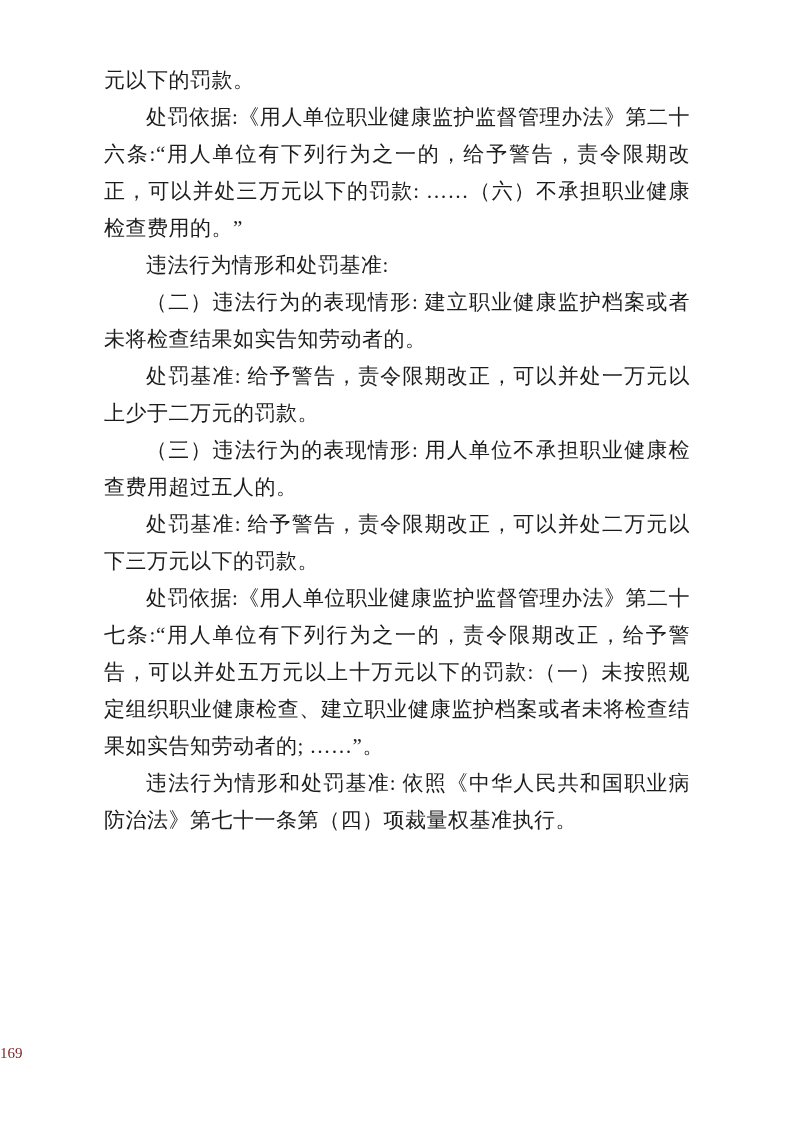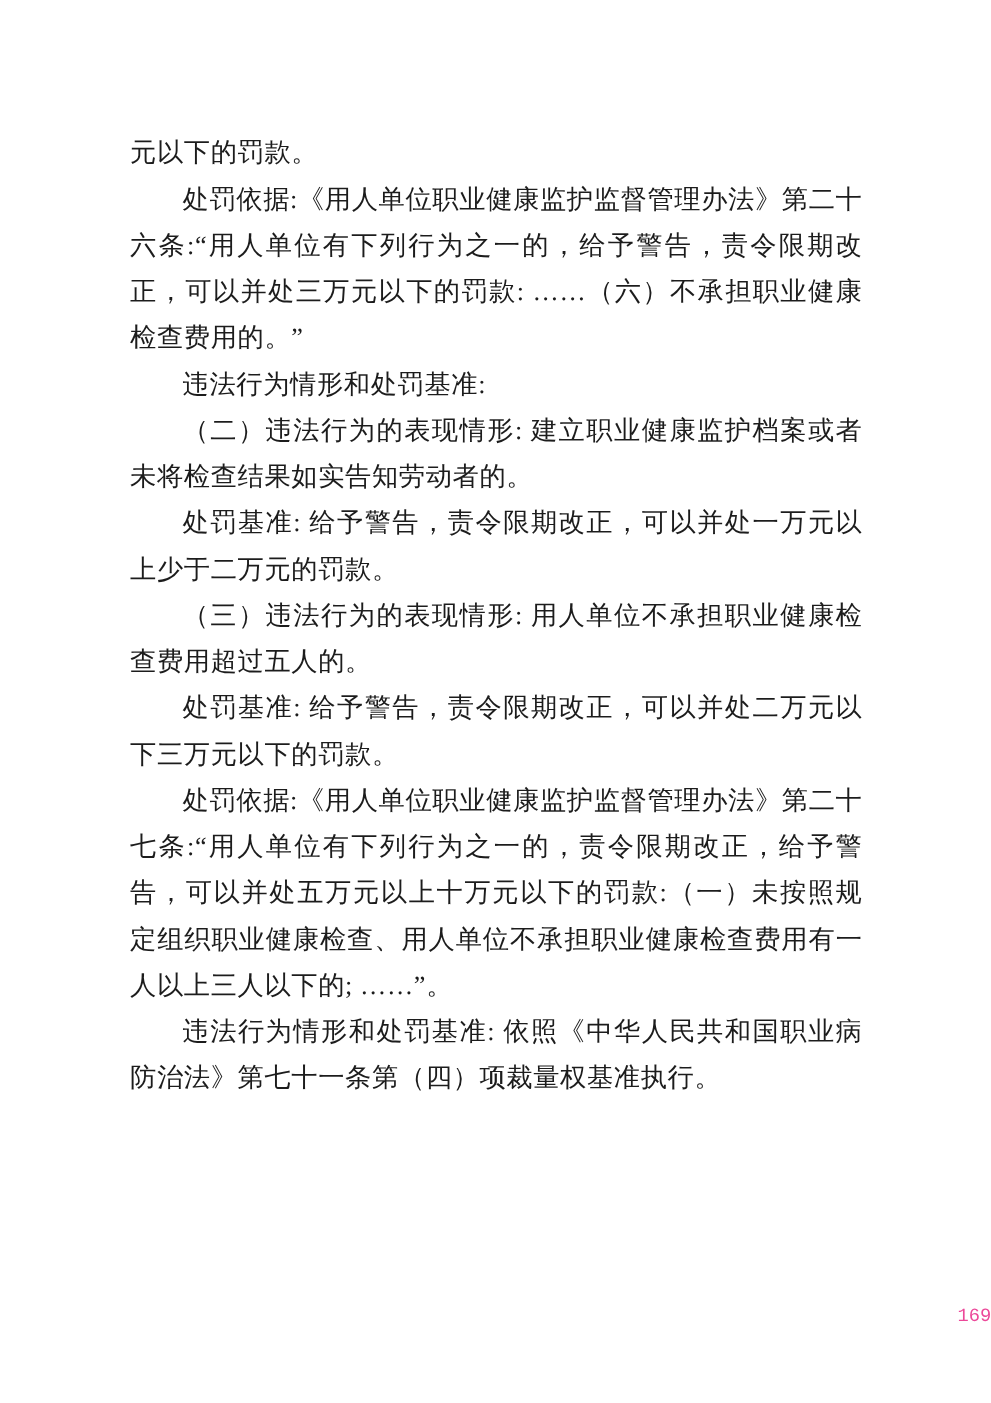--- a/index.html
+++ b/index.html
@@ -7,21 +7,21 @@
     padding: 0;
     background: #ffffff;
   }
   .page {
     position: relative;
     width: 793px;
     height: 1122px;
     margin: 0 auto;
     background: #ffffff;
     box-sizing: border-box;
-    padding: 104px 103px 0 104px;
+    padding: 62px 103px 0 104px;
     overflow: hidden;
     font-family: "Liberation Serif", "DejaVu Serif", serif;
     color: #1c1c1c;
   }
   .doc-body {
     width: 100%;
   }
   .para {
     margin: 0;
     font-size: 21px;
@@ -34,35 +34,35 @@
     text-indent: 0;
   }
   .para.heading {
     font-weight: bold;
   }
   .page-number {
     position: absolute;
     left: 0;
     bottom: 60px;
     width: 100%;
-    text-align: right;
+    text-align: left;
     font-size: 15px;
-    color: #ec4899;
-    font-family: Liberation Mono, monospace;
+    color: #7f1d1d;
+    font-family: Liberation Serif, serif;
   }
 </style>
 </head>
 <body>
 
 <div class="page">
   <div class="doc-body">
       <p class="para continuation">元以下的罚款。</p>
       <p class="para paragraph">处罚依据:《用人单位职业健康监护监督管理办法》第二十六条:“用人单位有下列行为之一的，给予警告，责令限期改正，可以并处三万元以下的罚款: ……（六）不承担职业健康检查费用的。”</p>
       <p class="para paragraph">违法行为情形和处罚基准:</p>
       <p class="para paragraph">（二）违法行为的表现情形: 建立职业健康监护档案或者未将检查结果如实告知劳动者的。</p>
       <p class="para paragraph">处罚基准: 给予警告，责令限期改正，可以并处一万元以上少于二万元的罚款。</p>
       <p class="para paragraph">（三）违法行为的表现情形: 用人单位不承担职业健康检查费用超过五人的。</p>
       <p class="para paragraph">处罚基准: 给予警告，责令限期改正，可以并处二万元以下三万元以下的罚款。</p>
-      <p class="para paragraph">处罚依据:《用人单位职业健康监护监督管理办法》第二十七条:“用人单位有下列行为之一的，责令限期改正，给予警告，可以并处五万元以上十万元以下的罚款:（一）未按照规定组织职业健康检查、用人单位不承担职业健康检查费用有一人以上三人以下的; ……”。</p>
+      <p class="para paragraph">处罚依据:《用人单位职业健康监护监督管理办法》第二十七条:“用人单位有下列行为之一的，责令限期改正，给予警告，可以并处五万元以上十万元以下的罚款:（一）未按照规定组织职业健康检查、建立职业健康监护档案或者未将检查结果如实告知劳动者的; ……”。</p>
       <p class="para paragraph">违法行为情形和处罚基准: 依照《中华人民共和国职业病防治法》第七十一条第（四）项裁量权基准执行。</p>
     </div>
   <div class="page-number">169</div>
 </div>
 
 </body></html>

